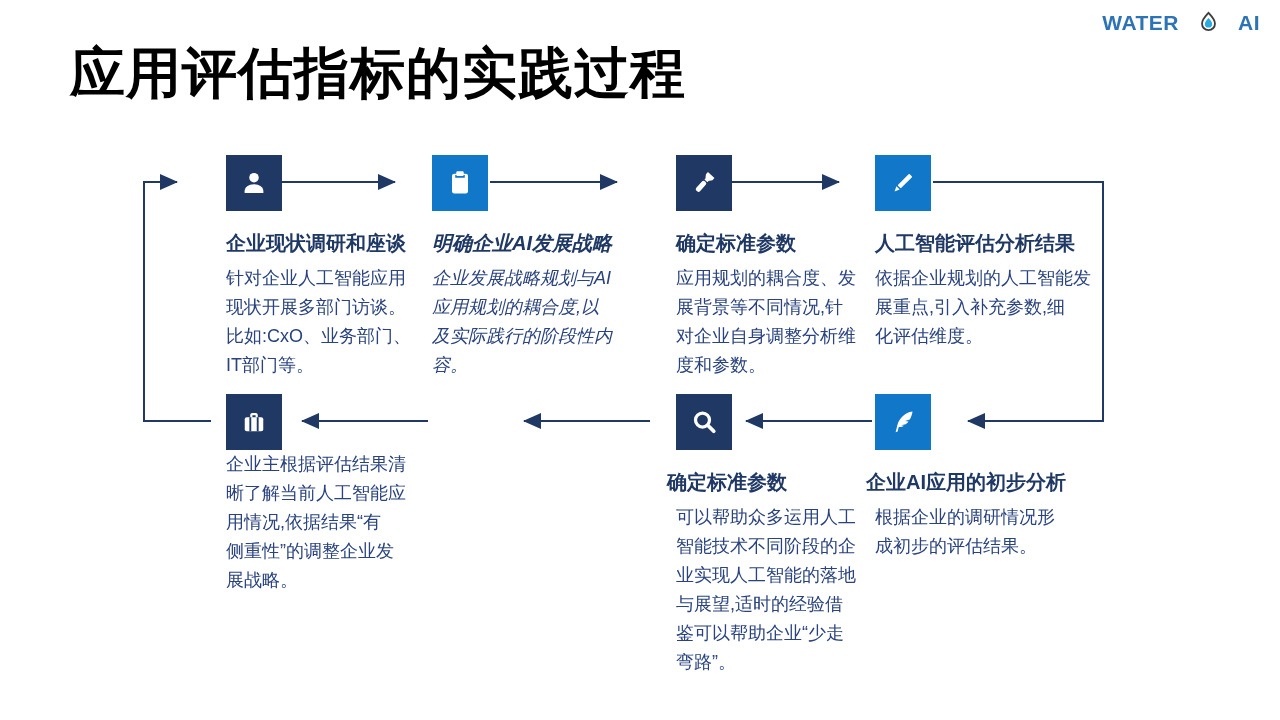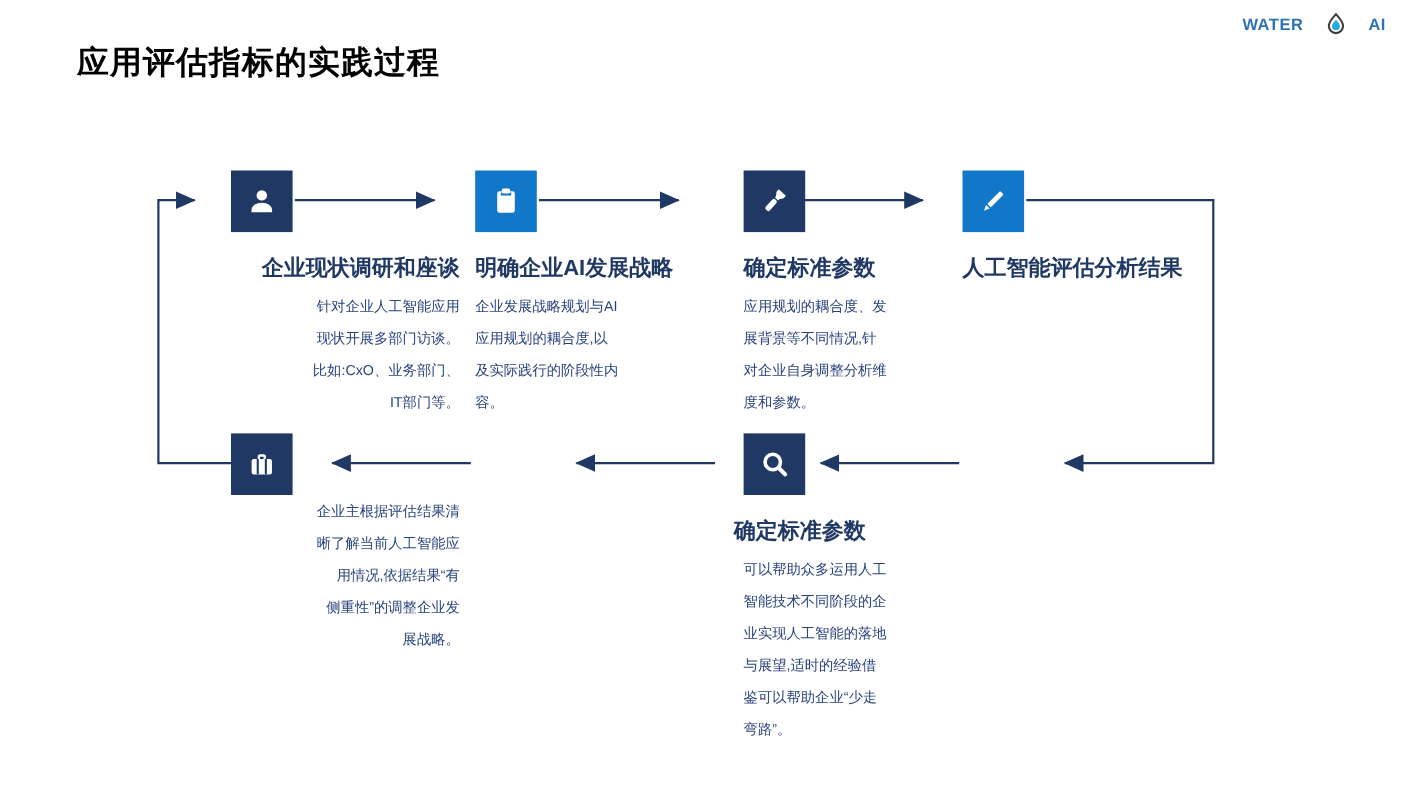--- a/index.html
+++ b/index.html
@@ -7,63 +7,63 @@
     width:1280px;height:720px;position:relative;overflow:hidden;
     background:#ffffff;
     font-family:"Liberation Sans","DejaVu Sans",sans-serif;
   }
   .canvas{position:absolute;inset:0;}
 
   
   .logo{
     position:absolute;top:10px;right:20px;
     display:flex;align-items:center;gap:16px;
-    font-size:15px;font-weight:600;letter-spacing:.5px;
+    font-size:21px;font-weight:600;letter-spacing:.5px;
     color:var(--logo-text,#2E74B5);
   }
   .logo svg{margin:0 1px;display:block;}
 
   
   .page-title{
     position:absolute;left:70px;top:40px;margin:0;
-    font-size:29px;line-height:1.2;font-weight:700;letter-spacing:1px;
+    font-size:55px;line-height:1.2;font-weight:700;letter-spacing:1px;
     color:var(--title,#000);
   }
 
   
   .arrows{position:absolute;left:0;top:0;pointer-events:none;}
   .arrows path{stroke:var(--arrow,#1F3864);stroke-width:2;fill:none;}
   .arrows marker path{fill:var(--arrow,#1F3864);stroke:none;}
 
   
   .step{position:absolute;}
   .r1{top:155px;}
   .r2{top:394px;}
-  .c1{left:210px;width:208px;text-align:right;}
-  .c2{left:432px;width:230px;}
+  .c1{left:226px;width:208px;}
+  .c2{left:432px;width:230px;font-style:italic;}
   .c3{left:676px;width:215px;}
   .c4{left:875px;width:250px;}
 
   .tile{
     width:56px;height:56px;display:flex;align-items:center;justify-content:center;
   }
   .tile.dark{background:var(--dark,#1F3864);}
   .tile.bright{background:var(--bright,#1177C9);}
   .tile svg{display:block;}
   .tile.dark  .gapfill{fill:var(--dark,#1F3864);}
   .tile.bright .gapfill{fill:var(--bright,#1177C9);}
 
   .step-title{
     margin:19px 0 7px 0;
     font-size:20px;font-weight:700;white-space:nowrap;
     color:var(--heading,#1F3864);
   }
   .r2 .step-title{margin-left:-9px;}
   .step-desc{
-    font-size:13px;line-height:29px;white-space:pre-line;
+    font-size:18px;line-height:29px;white-space:pre-line;
     color:var(--body,#2A437E);
   }
 </style>
 </head>
 <body style="--title: #000000; --dark: #1F3864; --bright: #1177C9; --heading: #1F3864; --body: #2A437E; --arrow: #1F3864; --logo-text: #2E74B5; --logo-drop: #29ABE2; --logo-outline: #3D3D3D;">
 
 <div class="canvas">
 
   <div class="logo">
     <span>WATER</span>
@@ -140,20 +140,23 @@
   <div class="step r1 c4">
     <div class="tile bright">
       <svg width="30" height="30" viewBox="0 0 24 24">
         <g transform="rotate(45 12 12)" fill="#fff">
           <rect x="10.2" y="3.2" width="3.6" height="13.2" rx="0.7"></rect>
           <path d="M10.2 17.6h3.6L12 21.6z"></path>
         </g>
       </svg>
     </div>
     <div class="step-title">人工智能评估分析结果</div>
+    <div class="step-desc">依据企业规划的人工智能发
+展重点,引入补充参数,细
+化评估维度。</div>
   </div>
 
   <div class="step r2 c1">
     <div class="tile dark">
       <svg width="30" height="30" viewBox="0 0 24 24">
         <path d="M9 8.4V6.4c0-.9.7-1.6 1.6-1.6h2.8c.9 0 1.6.7 1.6 1.6v2h-1.7V6.6h-2.6v1.8z" fill="#fff"></path>
         <rect x="4.6" y="8.2" width="14.8" height="11.2" rx="1.6" fill="#fff"></rect>
         <rect x="8.3" y="8.2" width="1.5" height="11.2" class="gapfill"></rect>
         <rect x="14.2" y="8.2" width="1.5" height="11.2" class="gapfill"></rect>
       </svg>
@@ -175,14 +178,24 @@
     </div>
     <div class="step-title">确定标准参数</div>
     <div class="step-desc">可以帮助众多运用人工
 智能技术不同阶段的企
 业实现人工智能的落地
 与展望,适时的经验借
 鉴可以帮助企业“少走
 弯路”。</div>
   </div>
 
+  <div class="step r2 c4">
+    <div class="tile bright">
+      <svg width="30" height="30" viewBox="0 0 24 24">
+        <path d="M19.6 3.6C13.6 4.4 8.8 9 7.4 14.8l-1.3 5.3 1.6-.5.9-3.6c1.6.2 3-.2 4.2-1l-2.3-.4 3.6-.8c.9-.6 1.7-1.4 2.4-2.3l-2.9-.4 3.8-1.1c1.1-1.8 1.9-3.9 2.2-6.4z" fill="#fff"></path>
+      </svg>
+    </div>
+    <div class="step-title">企业AI应用的初步分析</div>
+    <div class="step-desc">根据企业的调研情况形
+成初步的评估结果。</div>
+  </div>
 
 </div>
 
 </body></html>

